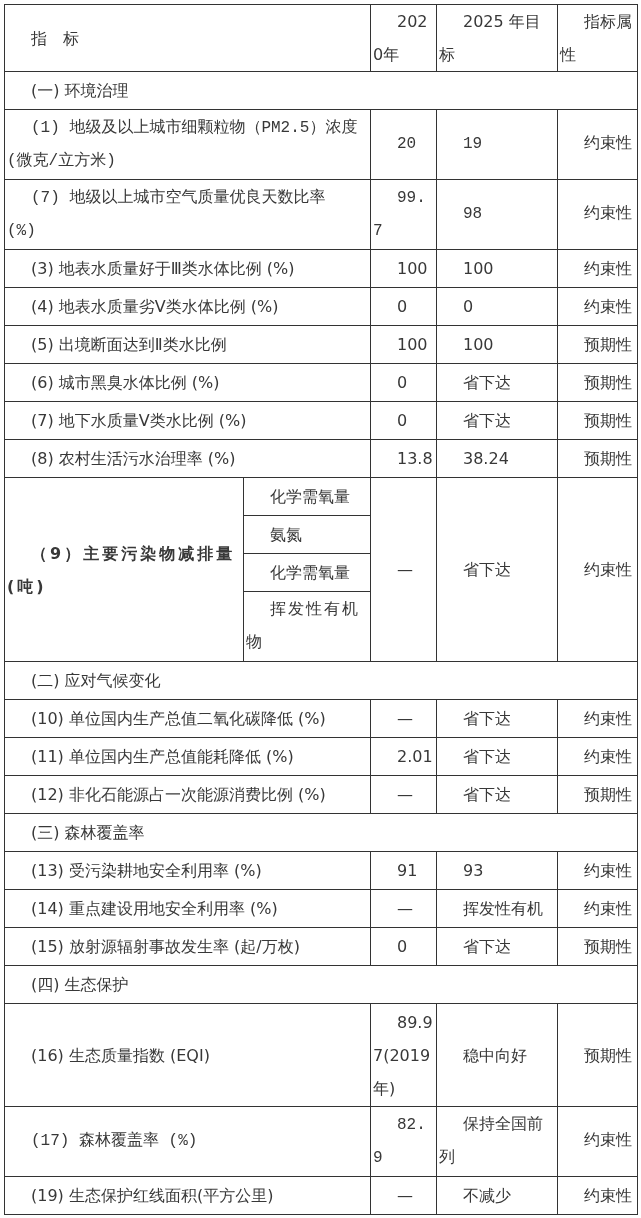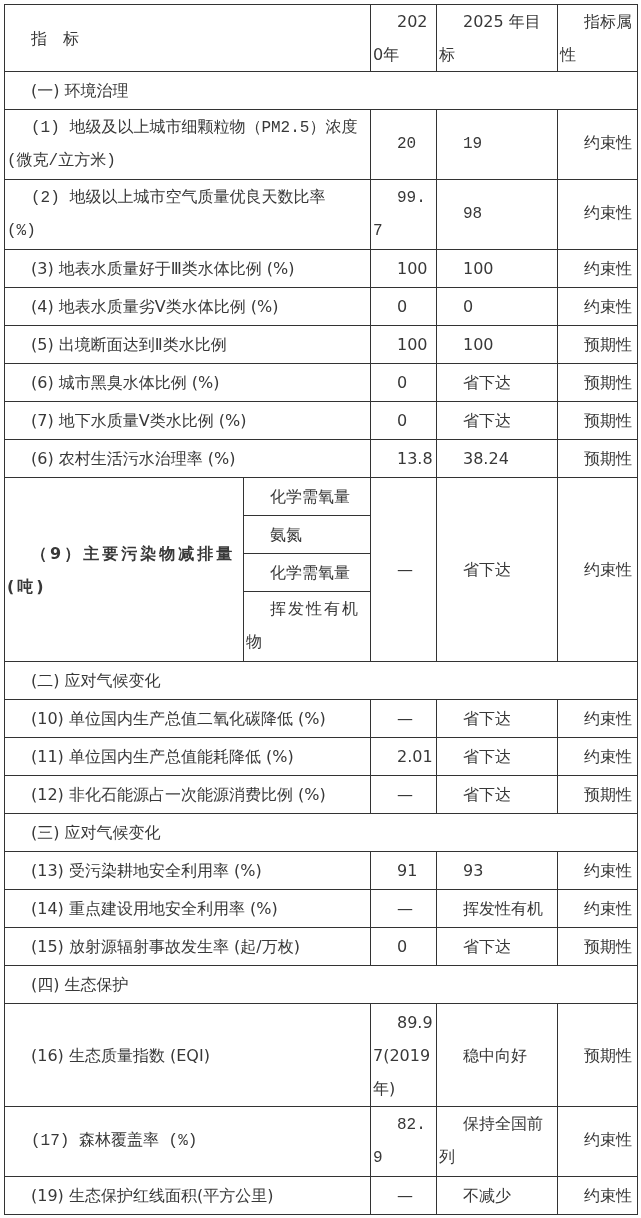--- a/index.html
+++ b/index.html
@@ -71,21 +71,21 @@
 
   <tr class="h-double">
     <td colspan="2">(1) 地级及以上城市细颗粒物（PM2.5）浓度
 (微克/立方米)</td>
     <td>20</td>
     <td>19</td>
     <td>约束性</td>
   </tr>
 
   <tr class="h-double">
-    <td colspan="2">(2) 地级以上城市空气质量优良天数比率
+    <td colspan="2">(7) 地级以上城市空气质量优良天数比率
 (%)</td>
     <td>99.7</td>
     <td>98</td>
     <td>约束性</td>
   </tr>
 
   <tr class="h-single">
     <td colspan="2">(3) 地表水质量好于Ⅲ类水体比例 (%)</td>
     <td>100</td>
     <td>100</td>
@@ -114,21 +114,21 @@
   </tr>
 
   <tr class="h-single">
     <td colspan="2">(7) 地下水质量V类水比例 (%)</td>
     <td>0</td>
     <td>省下达</td>
     <td>预期性</td>
   </tr>
 
   <tr class="h-single">
-    <td colspan="2">(6) 农村生活污水治理率 (%)</td>
+    <td colspan="2">(8) 农村生活污水治理率 (%)</td>
     <td>13.8</td>
     <td>38.24</td>
     <td>预期性</td>
   </tr>
 
   <tr class="h-single">
     <td class="ls4" rowspan="4">（9）主要污染物减排量
 (吨)</td>
     <td>化学需氧量</td>
     <td rowspan="4">—</td>
@@ -165,21 +165,21 @@
   </tr>
 
   <tr class="h-single">
     <td colspan="2">(12) 非化石能源占一次能源消费比例 (%)</td>
     <td>—</td>
     <td>省下达</td>
     <td>预期性</td>
   </tr>
 
   <tr class="h-single">
-    <td class="sec" colspan="5">(三) 应对气候变化</td>
+    <td class="sec" colspan="5">(三) 森林覆盖率</td>
   </tr>
 
   <tr class="h-single">
     <td colspan="2">(13) 受污染耕地安全利用率 (%)</td>
     <td>91</td>
     <td>93</td>
     <td>约束性</td>
   </tr>
 
   <tr class="h-single">

